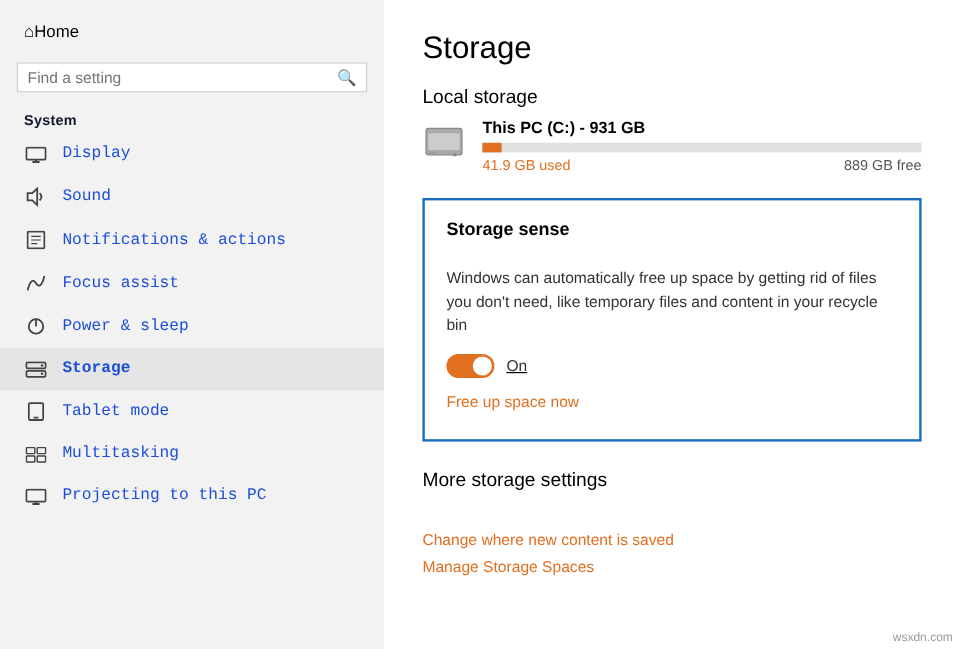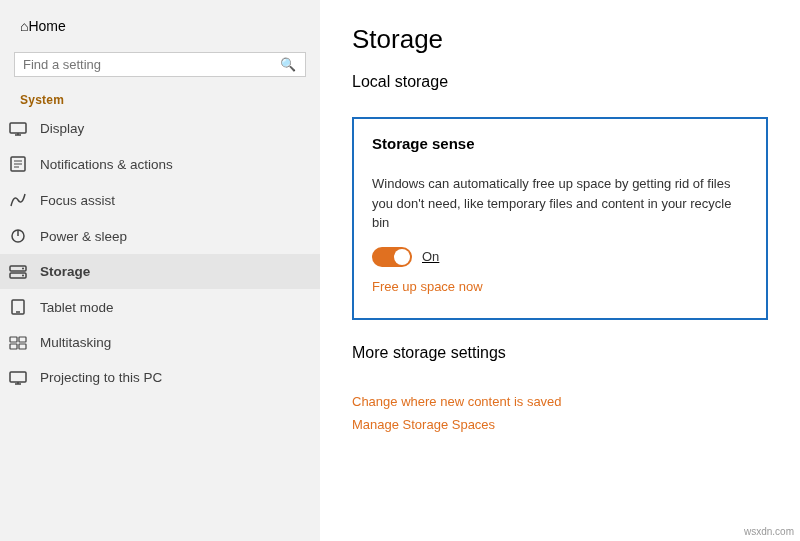--- a/index.html
+++ b/index.html
@@ -48,33 +48,34 @@
       outline: none;
       font-size: 13px;
       background: transparent;
       flex: 1;
       color: #1d4ed8;
     }
 
     .sidebar-section-label {
       font-size: 12px;
       font-weight: 600;
-      color: #a16207;
+      color: #0f172a;
       padding: 8px 20px 4px 20px;
       letter-spacing: 0.02em;
     }
 
     .sidebar-item {
       display: flex;
       align-items: center;
-      padding: 10px 8px;
+      padding: 10px 20px;
       font-size: 13.5px;
-      color: #404040;
+      color: #1d4ed8;
       cursor: pointer;
       position: relative;
+      font-family: Liberation Mono, monospace;
     }
     .sidebar-item.active {
       background: #e5e5e5;
       font-weight: 600;
     }
     .sidebar-item .icon {
       width: 20px;
       margin-right: 12px;
       font-size: 15px;
       display: flex;
@@ -96,21 +97,21 @@
       font-size: 26px;
       font-weight: 300;
       color: #000;
       margin-bottom: 18px;
     }
 
     .section-title {
       font-size: 16px;
       font-weight: 400;
       color: #000;
-      margin-bottom: 26px;
+      margin-bottom: 8px;
     }
 
     
     .storage-item {
       display: flex;
       align-items: flex-start;
       margin-bottom: 20px;
     }
     .storage-icon {
       width: 36px;
@@ -243,20 +244,29 @@
     <span class="icon">
       <svg width="18" height="14" viewBox="0 0 18 14">
           <rect x="1" y="1" width="16" height="10" rx="1" fill="none" stroke="#444" stroke-width="1.5"></rect>
           <line x1="9" y1="11" x2="9" y2="13" stroke="#444" stroke-width="1.5"></line>
           <line x1="6" y1="13" x2="12" y2="13" stroke="#444" stroke-width="1.5"></line>
         </svg>
     </span>
     <span>Display</span>
   </div>
 
+  <div class="sidebar-item">
+    <span class="icon">
+      <svg width="18" height="16" viewBox="0 0 18 16">
+          <polygon points="2,5 6,5 10,1 10,15 6,11 2,11" fill="none" stroke="#444" stroke-width="1.5"></polygon>
+          <path d="M12,5 Q15,8 12,11" fill="none" stroke="#444" stroke-width="1.5"></path>
+        </svg>
+    </span>
+    <span>Sound</span>
+  </div>
 
   <div class="sidebar-item">
     <span class="icon">
       <svg width="16" height="16" viewBox="0 0 16 16">
           <rect x="1" y="1" width="14" height="14" rx="1" fill="none" stroke="#444" stroke-width="1.5"></rect>
           <line x1="4" y1="5" x2="12" y2="5" stroke="#444" stroke-width="1"></line>
           <line x1="4" y1="8" x2="12" y2="8" stroke="#444" stroke-width="1"></line>
           <line x1="4" y1="11" x2="9" y2="11" stroke="#444" stroke-width="1"></line>
         </svg>
     </span>
@@ -327,20 +337,40 @@
     </span>
     <span>Projecting to this PC</span>
   </div>
 </div>
 
 <div class="main">
   <h1 class="page-title">Storage</h1>
 
   <div class="section-title">Local storage</div>
 
+  <div class="storage-item">
+    <div class="storage-icon">
+      <svg width="34" height="28" viewBox="0 0 34 28">
+        <rect x="2" y="2" width="30" height="22" rx="2" fill="#aaa" stroke="#888" stroke-width="1"></rect>
+        <rect x="4" y="6" width="26" height="14" rx="1" fill="#ccc"></rect>
+        <rect x="4" y="22" width="6" height="2" rx="1" fill="#999"></rect>
+        <circle cx="26" cy="24" r="1.5" fill="#888"></circle>
+      </svg>
+    </div>
+    <div class="storage-info">
+      <div class="storage-name">This PC (C:) - 931 GB</div>
+      <div class="storage-bar-bg">
+        <div class="storage-bar-fill" style="width: 4.5%"></div>
+      </div>
+      <div class="storage-labels">
+        <span class="storage-used">41.9 GB used</span>
+        <span class="storage-free">889 GB free</span>
+      </div>
+    </div>
+  </div>
 
   <div class="storage-sense-box">
     <div class="storage-sense-title">Storage sense</div>
     <div class="storage-sense-desc">Windows can automatically free up space by getting rid of files you don't need, like temporary files and content in your recycle bin</div>
     <div class="toggle-row">
       <div class="toggle"></div>
       <span class="toggle-label">On</span>
     </div>
     <a class="link-text">Free up space now</a>
   </div>

